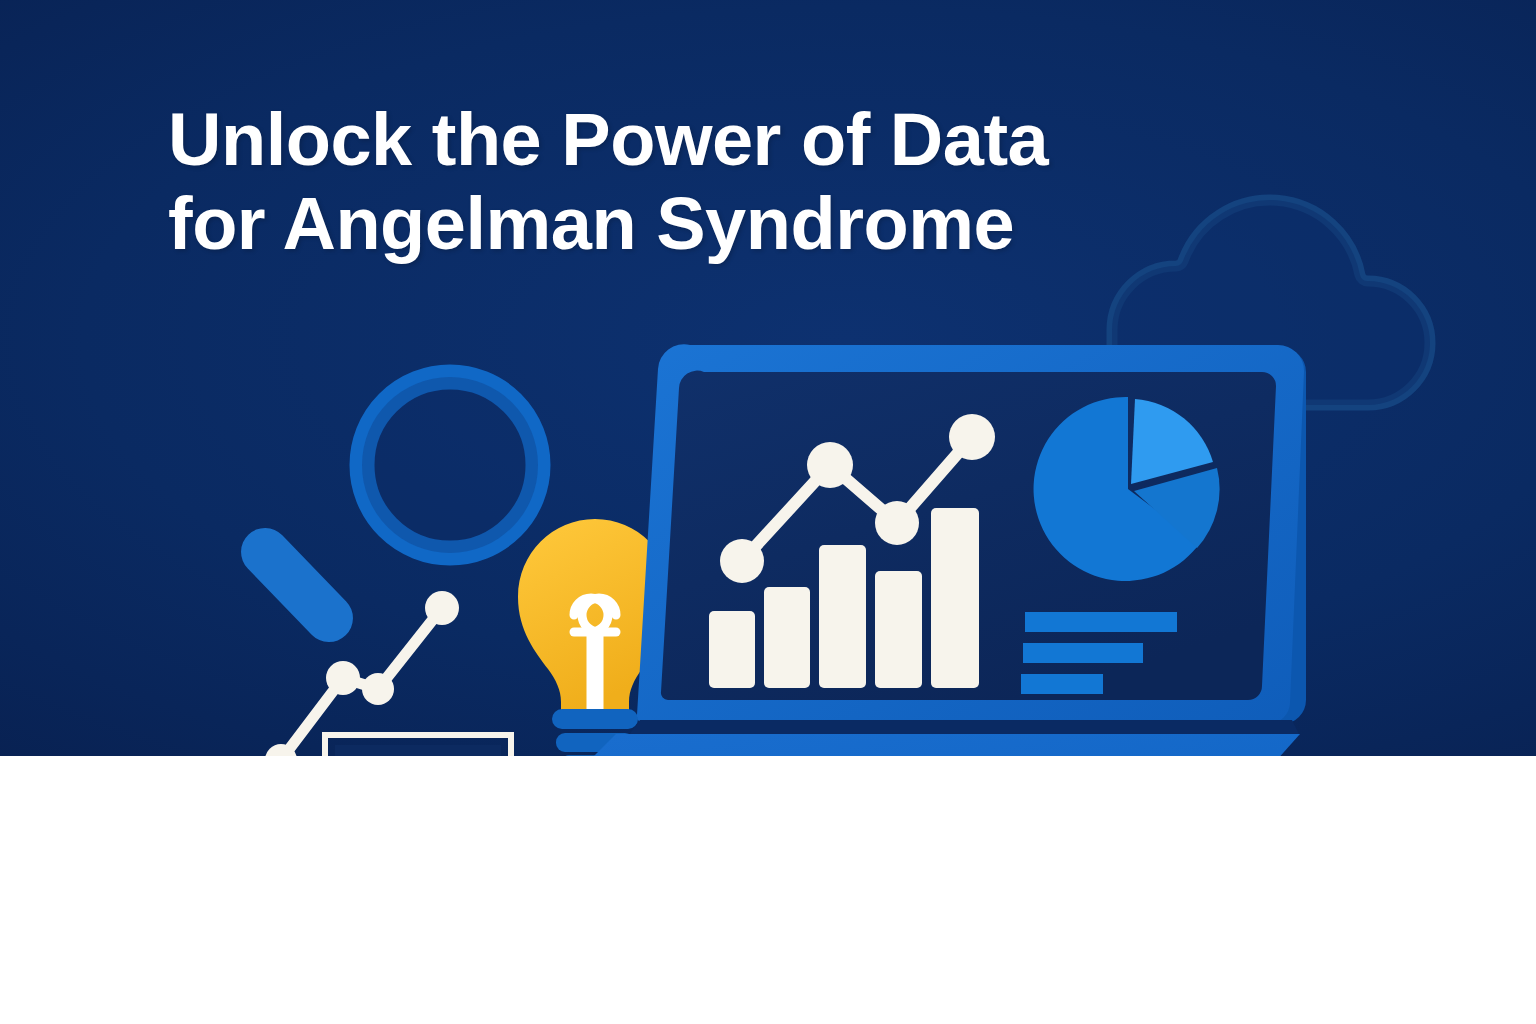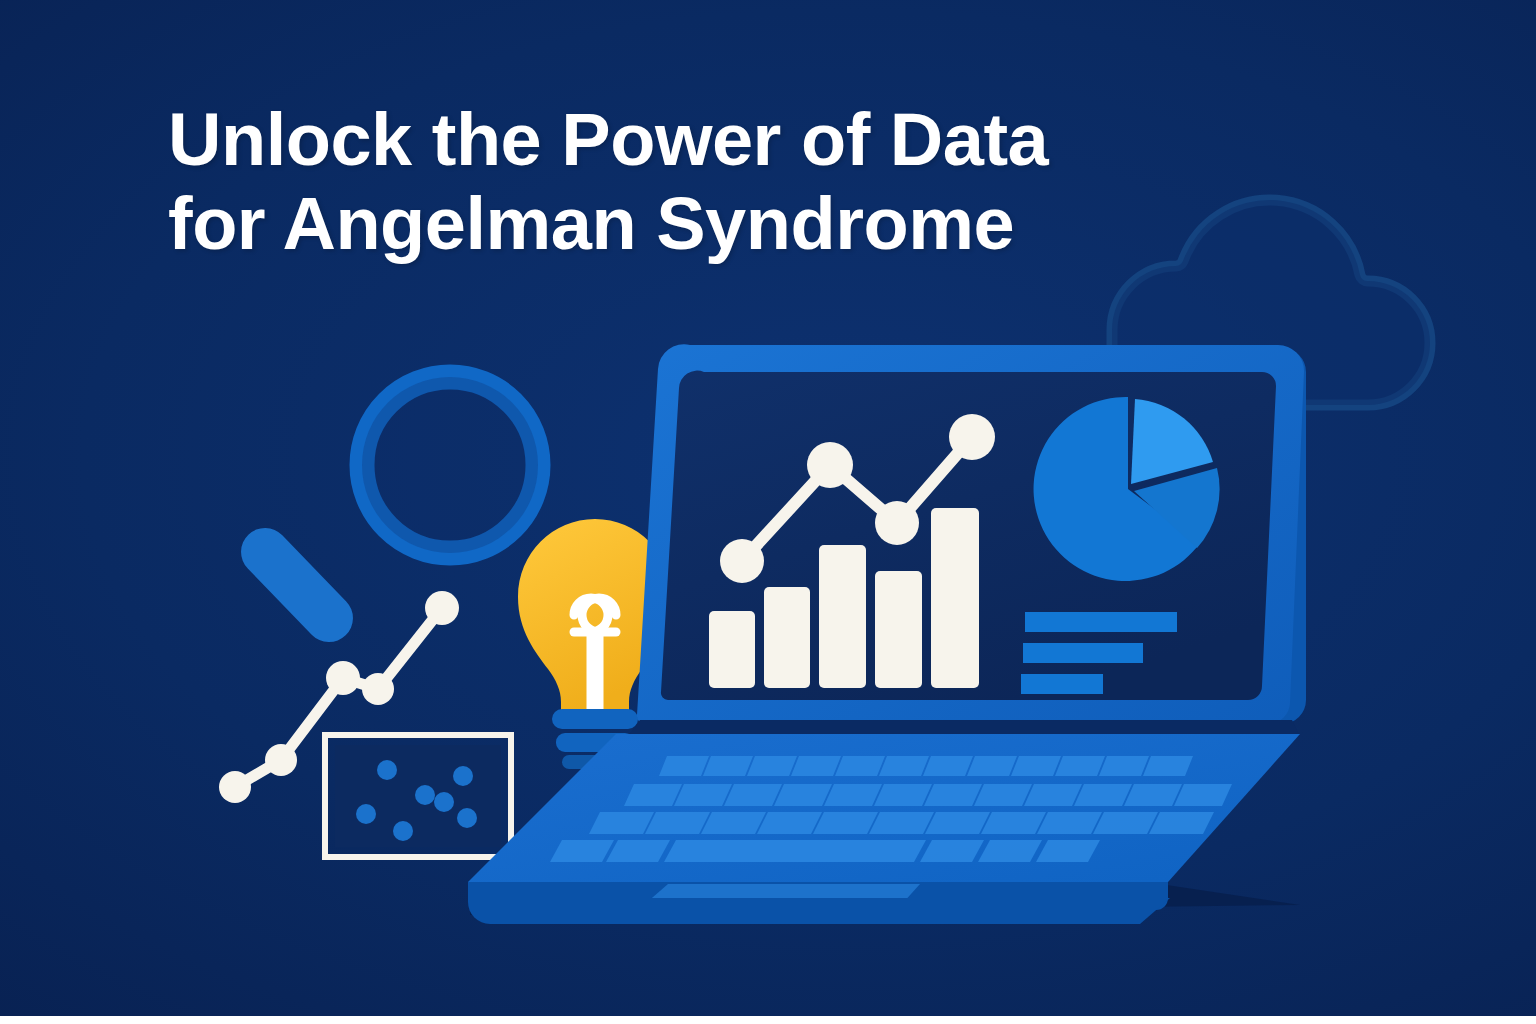--- a/index.html
+++ b/index.html
@@ -3,21 +3,21 @@
 <meta charset="utf-8">
 <style>
   * { margin:0; padding:0; box-sizing:border-box; }
   html, body {
     width:1536px; height:1024px;
     overflow:hidden;
     font-family:"Liberation Sans", sans-serif;
   }
   #stage {
     position:relative;
-    width:1536px; height:1016px;
+    width:1536px; height:756px;
     background:#0a2a62;
     overflow:hidden;
   }
   #bg-vignette {
     position:absolute; inset:0;
     background:radial-gradient(ellipse 90% 80% at 55% 45%, #0d3170 0%, #0a2a62 55%, #082050 100%);
     pointer-events:none;
   }
 
   

